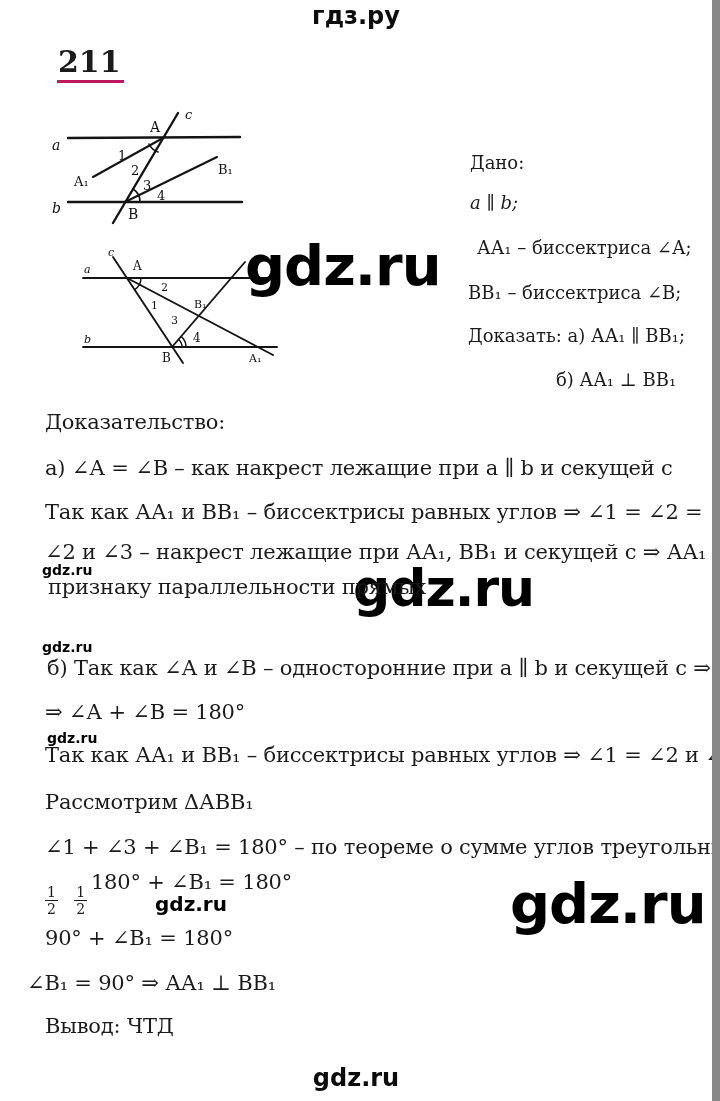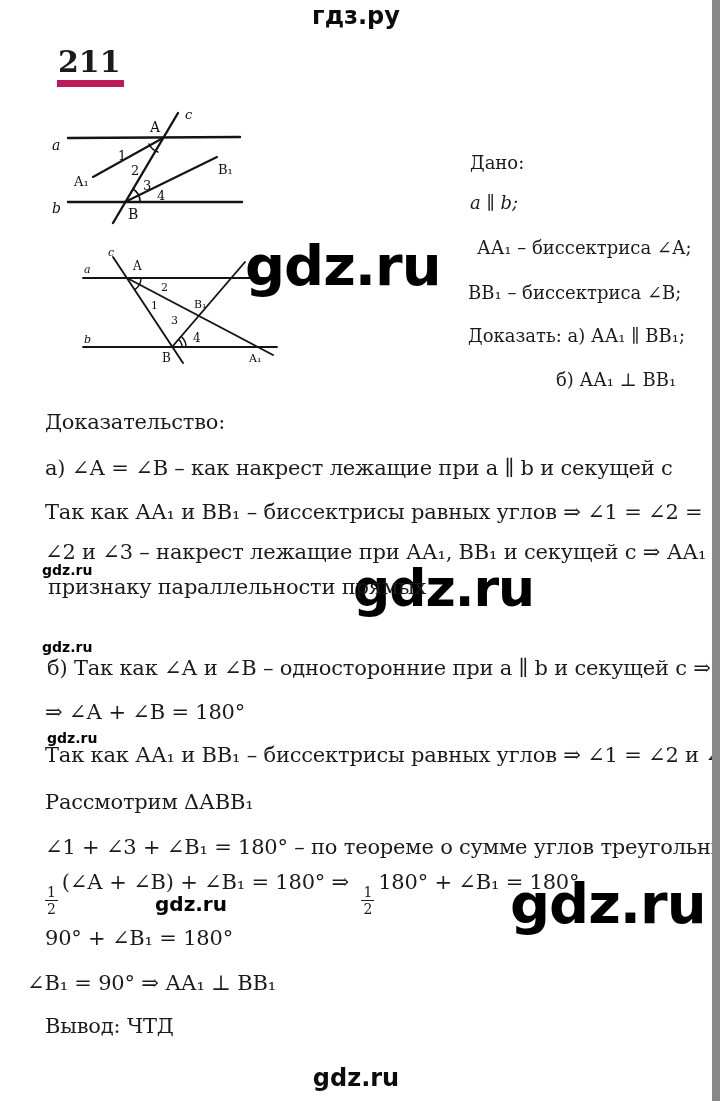--- a/index.html
+++ b/index.html
@@ -4,21 +4,21 @@
 <style>
   html,body{margin:0;padding:0;}
   body{background:#888;}
   #page{position:relative;width:712px;height:1101px;background:#ffffff;overflow:hidden;
         font-family:"DejaVu Serif",serif;color:#1b1b1b;}
   .abs{position:absolute;white-space:nowrap;}
   .sans{font-family:"DejaVu Sans","Liberation Sans",sans-serif;}
   .site-header{left:0;right:0;top:2px;text-align:center;font-weight:bold;font-size:24px;color:#0c0c0c;}
   .site-footer{left:0;right:0;top:1064px;text-align:center;font-weight:bold;font-size:24px;color:#0c0c0c;}
   .problem-number{left:57px;top:44px;font-weight:bold;font-size:30px;
-                  border-bottom:7px solid #be185d;padding:0 3px 1px 1px;}
+                  border-bottom:3px solid #be185d;padding:0 3px 1px 1px;}
   .bodyline{font-size:21px;letter-spacing:-0.2px;}
   .given{font-size:18px;}
   .wm{font-weight:bold;color:#000;line-height:1;letter-spacing:-1px;}
   .wm-large{font-size:56px;}
   .wm-medium{font-size:20px;letter-spacing:0;}
   .wm-small{font-size:14px;letter-spacing:0;}
   .frac{display:inline-flex;flex-direction:column;align-items:center;vertical-align:-8px;
         font-size:14px;line-height:1.15;margin-right:4px;}
   .frac .num{border-bottom:1.6px solid #1b1b1b;padding:0 2px;}
   svg text{font-family:"DejaVu Serif",serif;fill:#101010;}
@@ -103,21 +103,21 @@
   <div class="abs bodyline" style="left:47px;top:656px;">б) Так как ∠А и ∠В – односторонние при a ∥ b и секущей c ⇒</div>
   <div class="abs bodyline" style="left:45px;top:700px;">⇒ ∠А + ∠В = 180°</div>
   <div class="abs bodyline" style="left:45px;top:743px;">Так как АА₁ и ВВ₁ – биссектрисы  равных углов ⇒ ∠1 = ∠2 и ∠3 = ∠4</div>
   <div class="abs bodyline" style="left:45px;top:790px;text-align:right;">Рассмотрим ΔАВВ₁</div>
   <div class="abs bodyline" style="left:45px;top:835px;">∠1 + ∠3 + ∠В₁ = 180° – по теореме о сумме углов треугольника, тогда</div>
 
   <div class="abs bodyline" style="left:45px;top:870px;">
     <span class="frac">
         <span class="num">1</span>
         <span class="den">2</span>
-      </span><span>(∠А  +  ∠В) + ∠В₁ = 180°  ⇒</span>
+      </span>
     <span class="frac" style="margin-left:6px;">
         <span class="num">1</span>
         <span class="den">2</span>
       </span><span>180° + ∠В₁ = 180°</span>
   </div>
 
   <div class="abs bodyline" style="left:45px;top:926px;">90° + ∠В₁ = 180°</div>
   <div class="abs bodyline" style="left:27px;top:971px;">∠В₁ = 90° ⇒ АА₁ ⊥ ВВ₁</div>
   <div class="abs bodyline" style="left:45px;top:1014px;">Вывод: ЧТД</div>
 

